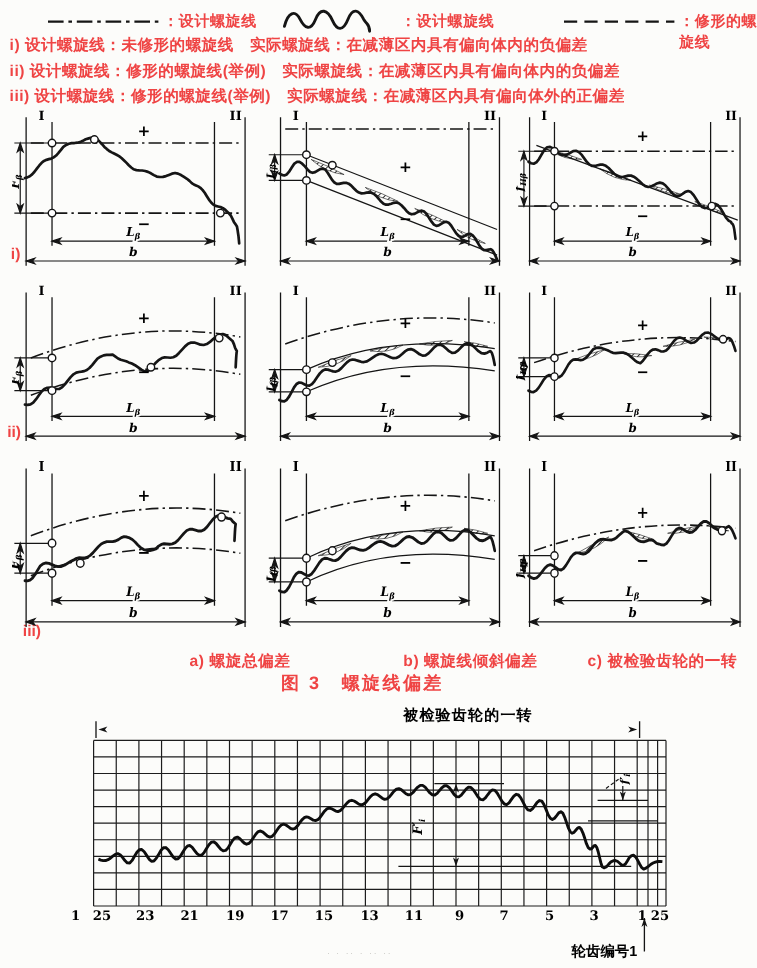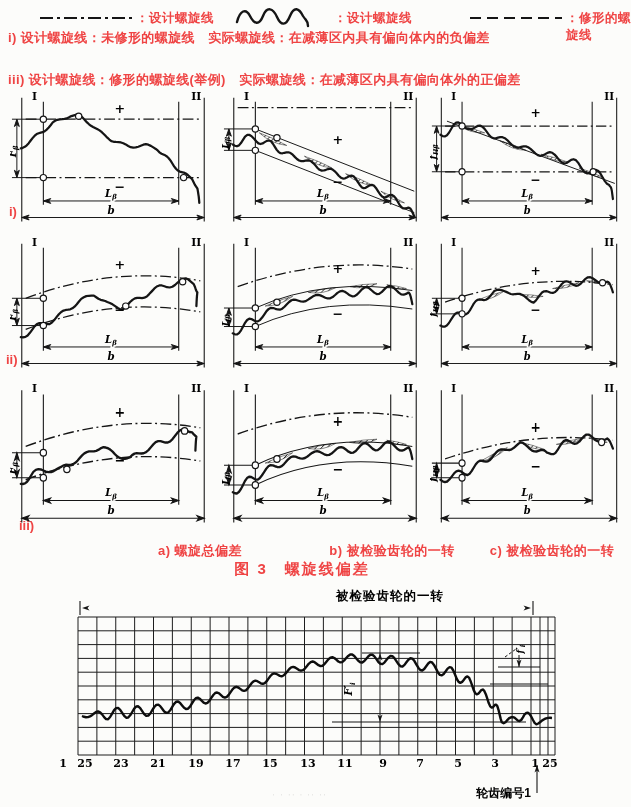--- a/index.html
+++ b/index.html
@@ -69,20 +69,21 @@
       <path class="wv" d="M3,16 C6,4 12,2 16,10 C20,18 25,20 29,10 C33,0 39,2 43,11 C47,20 52,20 56,10 C60,0 65,2 69,10 C72,15 74,14 74,20"></path>
     </svg>
     <span style="left:334px">：设计螺旋线</span>
     <svg style="left:468px" width="96" height="22">
         <path class="dsh" d="M2,12H94"></path>
       </svg>
     <span style="left:566px">：修形的螺旋线</span>
   </div>
 
   <div class="note" style="top:29px">i) 设计螺旋线：未修形的螺旋线　实际螺旋线：在减薄区内具有偏向体内的负偏差</div>
+  <div class="note" style="top:50px">ii) 设计螺旋线：修形的螺旋线(举例)　实际螺旋线：在减薄区内具有偏向体内的负偏差</div>
   <div class="note" style="top:71px">iii) 设计螺旋线：修形的螺旋线(举例)　实际螺旋线：在减薄区内具有偏向体外的正偏差</div>
 
   <div class="rowlab" style="left:9px;top:204px">i)</div>
   <div class="rowlab" style="left:6px;top:352px">ii)</div>
   <div class="rowlab" style="left:19px;top:518px">iii)</div>
 
   <svg id="c-ia" class="cell" style="left:10px;top:90px" width="206" height="146" viewBox="0 0 210 150" preserveAspectRatio="none">
     <g class="cv">
         <line x1="12" y1="8" x2="12" y2="135" class="vln"></line>
         <line x1="198" y1="8" x2="198" y2="135" class="vln"></line>
@@ -396,21 +397,21 @@
     <text class="rn p-I" x="25" y="10">I</text>
     <text class="rn p-II" x="190" y="10">II</text>
     <text class="sg p-plus" x="112" y="48">+</text>
     <text class="sg p-minus" x="112" y="86">−</text>
     <text class="dim p-L" x="103" y="110"><tspan>L</tspan><tspan class="sub" dy="2.5">β</tspan></text>
     <text class="dim p-b" x="103" y="127">b</text>
     <text class="dev" x="6" y="88" transform="rotate(-90 6 88)"><tspan>f</tspan><tspan class="sub" dy="2.5">Hβ</tspan></text>
   </svg>
 
   <div class="caption" style="left:200px">a) 螺旋总偏差</div>
-  <div class="caption" style="left:392px">b) 被检验齿轮的一转</div>
+  <div class="caption" style="left:392px">b) 螺旋线倾斜偏差</div>
   <div class="caption" style="left:552px">c) 被检验齿轮的一转</div>
   <div id="fig-title">图 3　螺旋线偏差</div>
 
   <svg id="chart-svg" width="631" height="222" viewBox="0 0 631 222">
     <g id="ch-grid">
         <line x1="78" y1="32" x2="78" y2="170" class="grid"></line>
         <line x1="96.875" y1="32" x2="96.875" y2="170" class="grid"></line>
         <line x1="115.75" y1="32" x2="115.75" y2="170" class="grid"></line>
         <line x1="134.625" y1="32" x2="134.625" y2="170" class="grid"></line>
         <line x1="153.5" y1="32" x2="153.5" y2="170" class="grid"></line>

